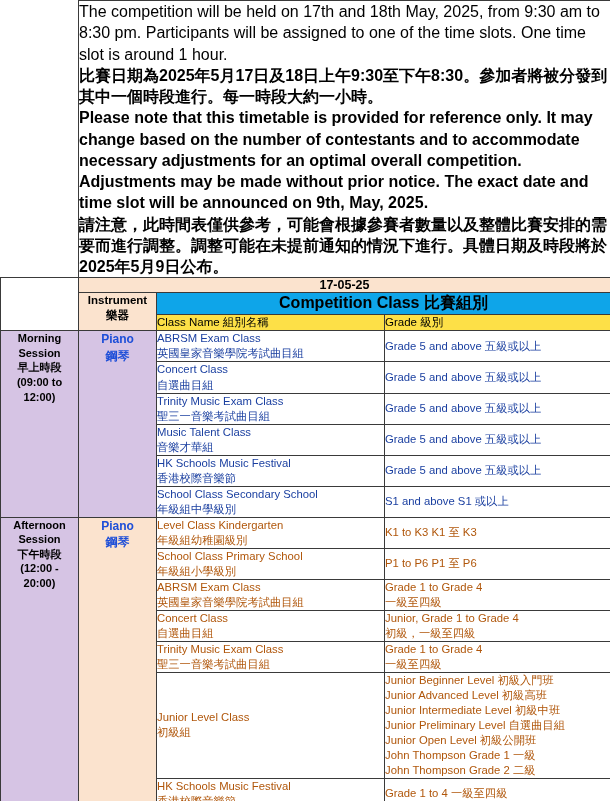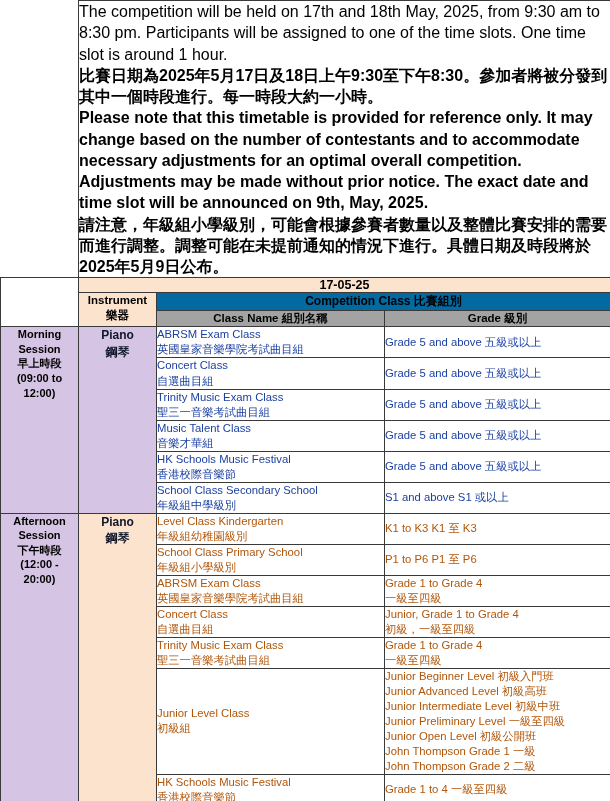--- a/index.html
+++ b/index.html
@@ -58,32 +58,31 @@
     background: #fbe3ce;
     text-align: center;
     font-size: 11.5px;
     font-weight: bold;
     color: #000;
     vertical-align: middle;
     padding: 3px 2px;
     line-height: 1.3;
   }
   .hdr-compclass {
-    background: #0369a1;
-    text-align: center;
-    font-size: 12px;
+    background: #0ea5e9;
+    text-align: center;
+    font-size: 16px;
     font-weight: bold;
     color: #000;
     padding: 4px 0;
   }
   .hdr-sub {
-    background: #a3a3a3;
-    text-align: center;
+    background: #fde047;
     font-size: 11.5px;
-    font-weight: bold;
+    font-weight: normal;
     color: #000;
     padding: 4px 0;
   }
   .blank-cell {
     background: #ffffff;
   }
   
   .session-cell {
     background: #d6c4e4;
     text-align: center;
@@ -92,21 +91,21 @@
     font-weight: bold;
     color: #000;
     line-height: 1.32;
     padding: 4px 2px;
   }
   .instrument-cell {
     text-align: center;
     vertical-align: middle;
     font-size: 12px;
     font-weight: bold;
-    color: #0f172a;
+    color: #1d4ed8;
     line-height: 1.35;
     padding: 4px 2px;
   }
   .inst-morning { background: #d6c4e4; }
   .inst-afternoon { background: #fbe3ce; }
 
   .morning-row td.data {
     background: #ffffff;
     color: #1a3fa0;
   }
@@ -138,21 +137,21 @@
     <col style="width:226px">
   </colgroup>
 
   <tbody>
         <tr>
     <td class="blank-cell" style="border:none;background:#fff;"></td>
     <td class="notice-cell" colspan="3">
       <p>The competition will be held on 17th and 18th May, 2025, from 9:30 am to 8:30 pm. Participants will be assigned to one of the time slots. One time slot is around 1 hour.</p>
       <p>比賽日期為2025年5月17日及18日上午9:30至下午8:30。參加者將被分發到其中一個時段進行。每一時段大約一小時。</p>
       <p>Please note that this timetable is provided for reference only. It may change based on the number of contestants and to accommodate necessary adjustments for an optimal overall competition. Adjustments may be made without prior notice. The exact date and time slot will be announced on 9th, May, 2025.</p>
-      <p>請注意，年級組小學級別，可能會根據參賽者數量以及整體比賽安排的需要而進行調整。調整可能在未提前通知的情況下進行。具體日期及時段將於2025年5月9日公布。</p>
+      <p>請注意，此時間表僅供參考，可能會根據參賽者數量以及整體比賽安排的需要而進行調整。調整可能在未提前通知的情況下進行。具體日期及時段將於2025年5月9日公布。</p>
     </td>
   </tr>
 
   <tr>
     <td class="blank-cell" rowspan="3"></td>
     <td class="hdr-date" colspan="3">17-05-25</td>
   </tr>
 
   <tr>
     <td class="hdr-instrument" rowspan="2">
@@ -293,21 +292,21 @@
   </tr>
   <tr class="afternoon-row">
     <td class="data cell-lines mid">
       <div>Junior Level Class</div>
       <div>初級組</div>
     </td>
     <td class="data cell-lines">
       <div>Junior Beginner Level 初級入門班</div>
       <div>Junior Advanced Level 初級高班</div>
       <div>Junior Intermediate Level 初級中班</div>
-      <div>Junior Preliminary Level 一級至四級</div>
+      <div>Junior Preliminary Level 自選曲目組</div>
       <div>Junior Open Level 初級公開班</div>
       <div>John Thompson Grade 1 一級</div>
       <div>John Thompson Grade 2 二級</div>
     </td>
   </tr>
   <tr class="afternoon-row">
     <td class="data cell-lines">
       <div>HK Schools Music Festival</div>
       <div>香港校際音樂節</div>
     </td>

